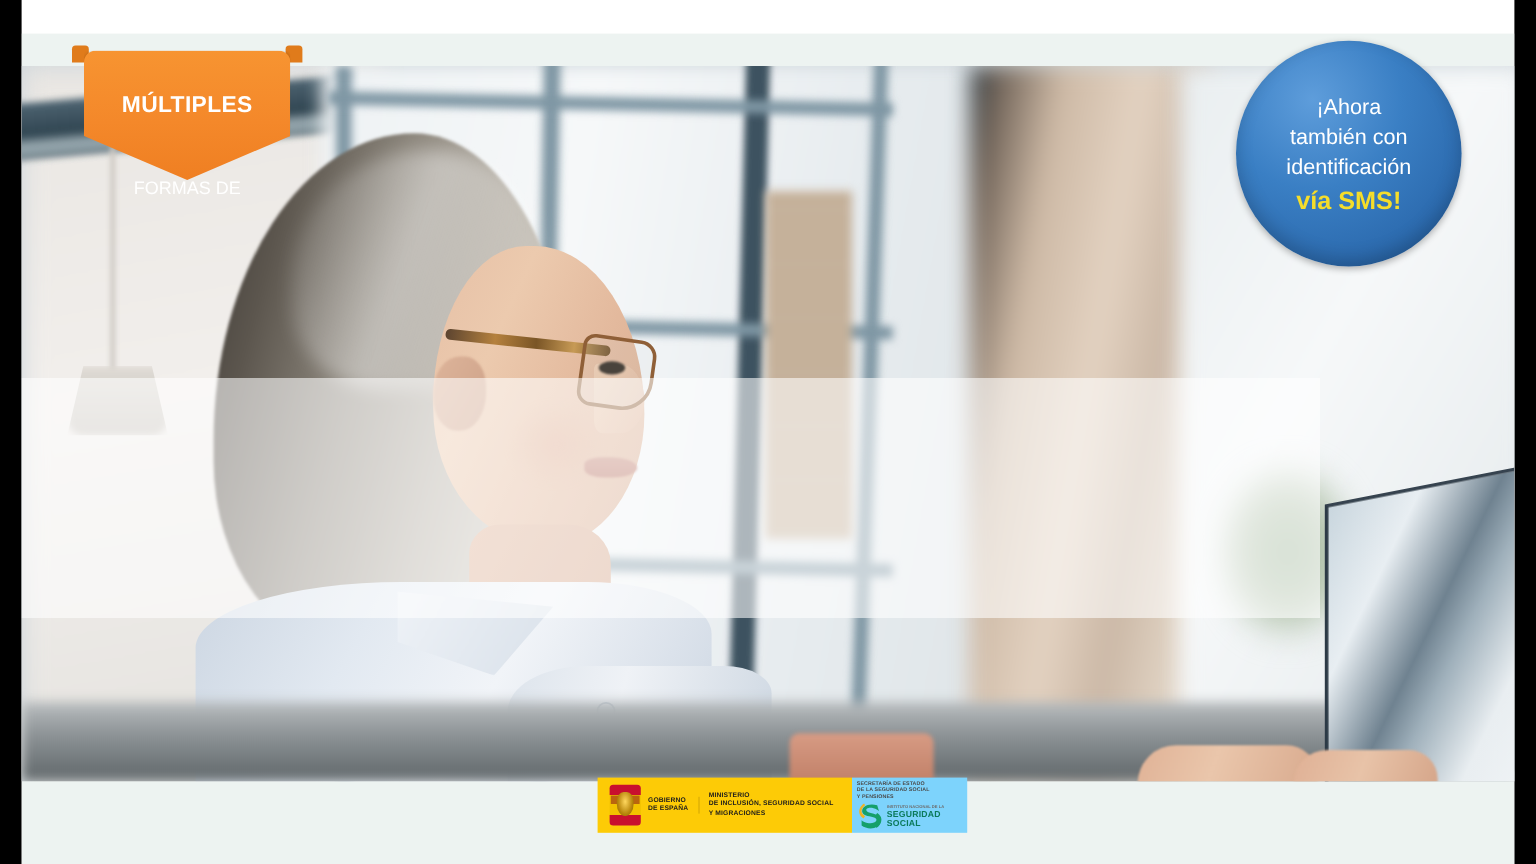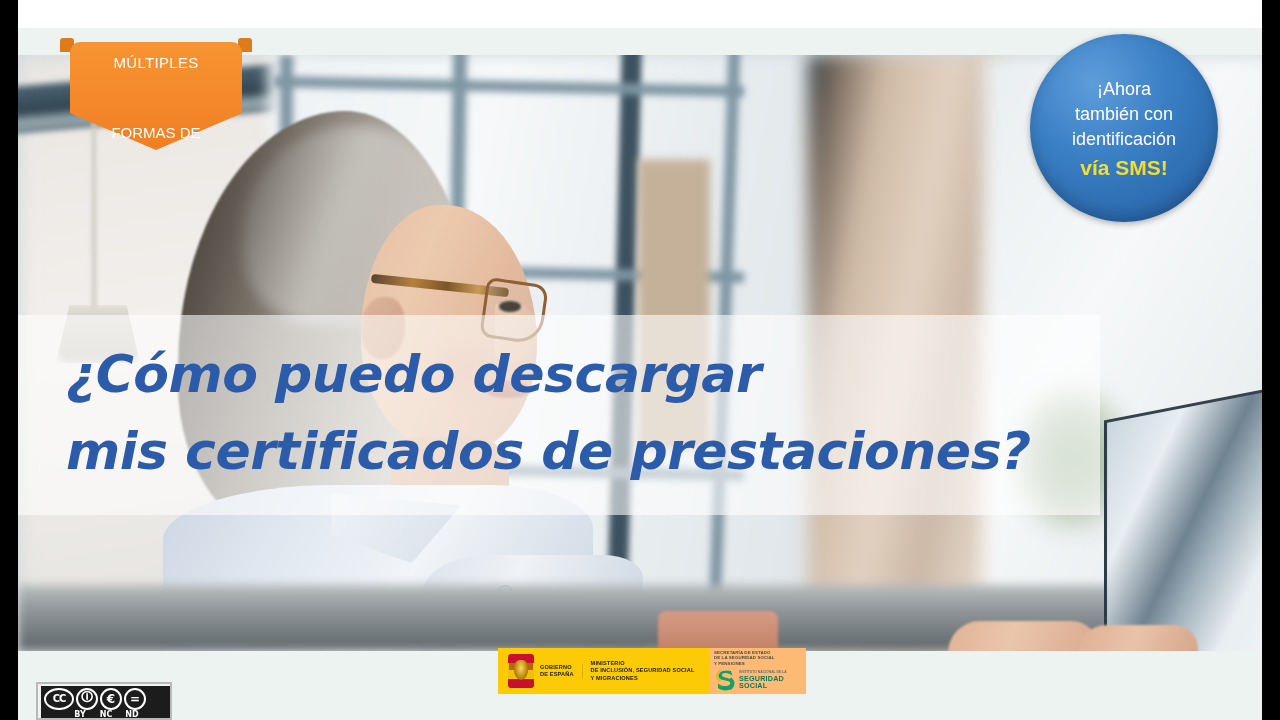--- a/index.html
+++ b/index.html
@@ -296,21 +296,21 @@
     clip-path: polygon(0 0, 100% 0, 100% 66%, 50% 100%, 0 66%);
     box-shadow: 0 1px 3px rgba(0,0,0,.25);
   }
   #ribbon-label {
     position: absolute; left: 0; top: 14px; width: 172px;
     text-align: center;
     color: #ffffff;
     font-size: 15px;
     line-height: 22px;
   }
-  #ribbon-label .l1 { font-weight: normal; font-size: 15px; letter-spacing: .3px; }
+  #ribbon-label .l1 { font-weight: bold; font-size: 19px; letter-spacing: .3px; margin-top: 25px; }
   #ribbon-label .l2, #ribbon-label .l3 { font-weight: normal; margin-top: 48px; }
 
   
   #badge {
     position: absolute;
     left: 1012px; top: 34px;
     width: 188px; height: 188px;
     border-radius: 50%;
     background: radial-gradient(circle at 34% 26%, #5e9ddb 0%, #3a7fc4 40%, #2d6cb0 72%, #1f5693 100%);
     box-shadow: 0 2px 6px rgba(0,0,0,.3), inset 0 -6px 14px rgba(0,0,0,.18);
@@ -376,21 +376,21 @@
     line-height: 7.4px;
     color: #1c1c1c;
     font-weight: bold;
     letter-spacing: .15px;
   }
   #gov-name { padding-right: 8px; border-right: 1px solid #d9ad05; margin-right: 8px; }
   #ministry { max-width: 128px; }
 
   #sss-box {
     width: 96px; height: 46px;
-    background: #fdba74;
+    background: #7dd3fc;
     display: flex;
     flex-direction: column;
     justify-content: center;
     padding: 2px 4px;
   }
   #sss-top {
     font-size: 4.4px; line-height: 5.6px;
     color: #4a4a4a; font-weight: bold;
     letter-spacing: .1px;
     margin-bottom: 2px;
@@ -508,24 +508,20 @@
       <div class="ph" id="laptop-base"></div>
       <div class="ph" id="laptop-lid"></div>
 
       <div class="ph" id="mug"></div>
       <div class="ph" id="arm"></div>
       <div class="ph" id="hand-left"></div>
       <div class="ph" id="hand-right"></div>
     </div>
 
     <div id="title-band"></div>
-    <div id="title-text">
-      <div class="title-line">¿Cómo puedo descargar</div>
-      <div class="title-line">mis certificados de prestaciones?</div>
-    </div>
 
     <div id="ribbon">
       <div id="ribbon-fold-l"></div>
       <div id="ribbon-fold-r"></div>
       <div id="ribbon-body"></div>
       <div id="ribbon-label">
         <div class="l1">MÚLTIPLES</div>
         <div class="l2">FORMAS DE</div>
       </div>
     </div>
@@ -566,30 +562,15 @@
             <path d="M33 44 C33 44 41 39 41 30 C41 23 34 19 34 19 L31 23 C31 23 37 26 37 31 C37 37 31 41 31 41 Z" fill="#15a06a"></path>
           </svg>
           <div id="sss-words">
             <span id="sss-small">INSTITUTO NACIONAL DE LA</span>
             <span id="sss-big">SEGURIDAD SOCIAL</span>
           </div>
         </div>
       </div>
     </div>
 
-    <div id="cc-badge">
-      <div id="cc-inner">
-        <div id="cc-icons">
-          <span class="cc-circle wide">CC</span>
-          <span class="cc-circle">🛈</span>
-          <span class="cc-circle">€</span>
-          <span class="cc-circle">=</span>
-        </div>
-        <div id="cc-terms">
-          <span>BY</span>
-          <span>NC</span>
-          <span>ND</span>
-        </div>
-      </div>
-    </div>
 
   </div>
 </div>
 
 </body></html>

